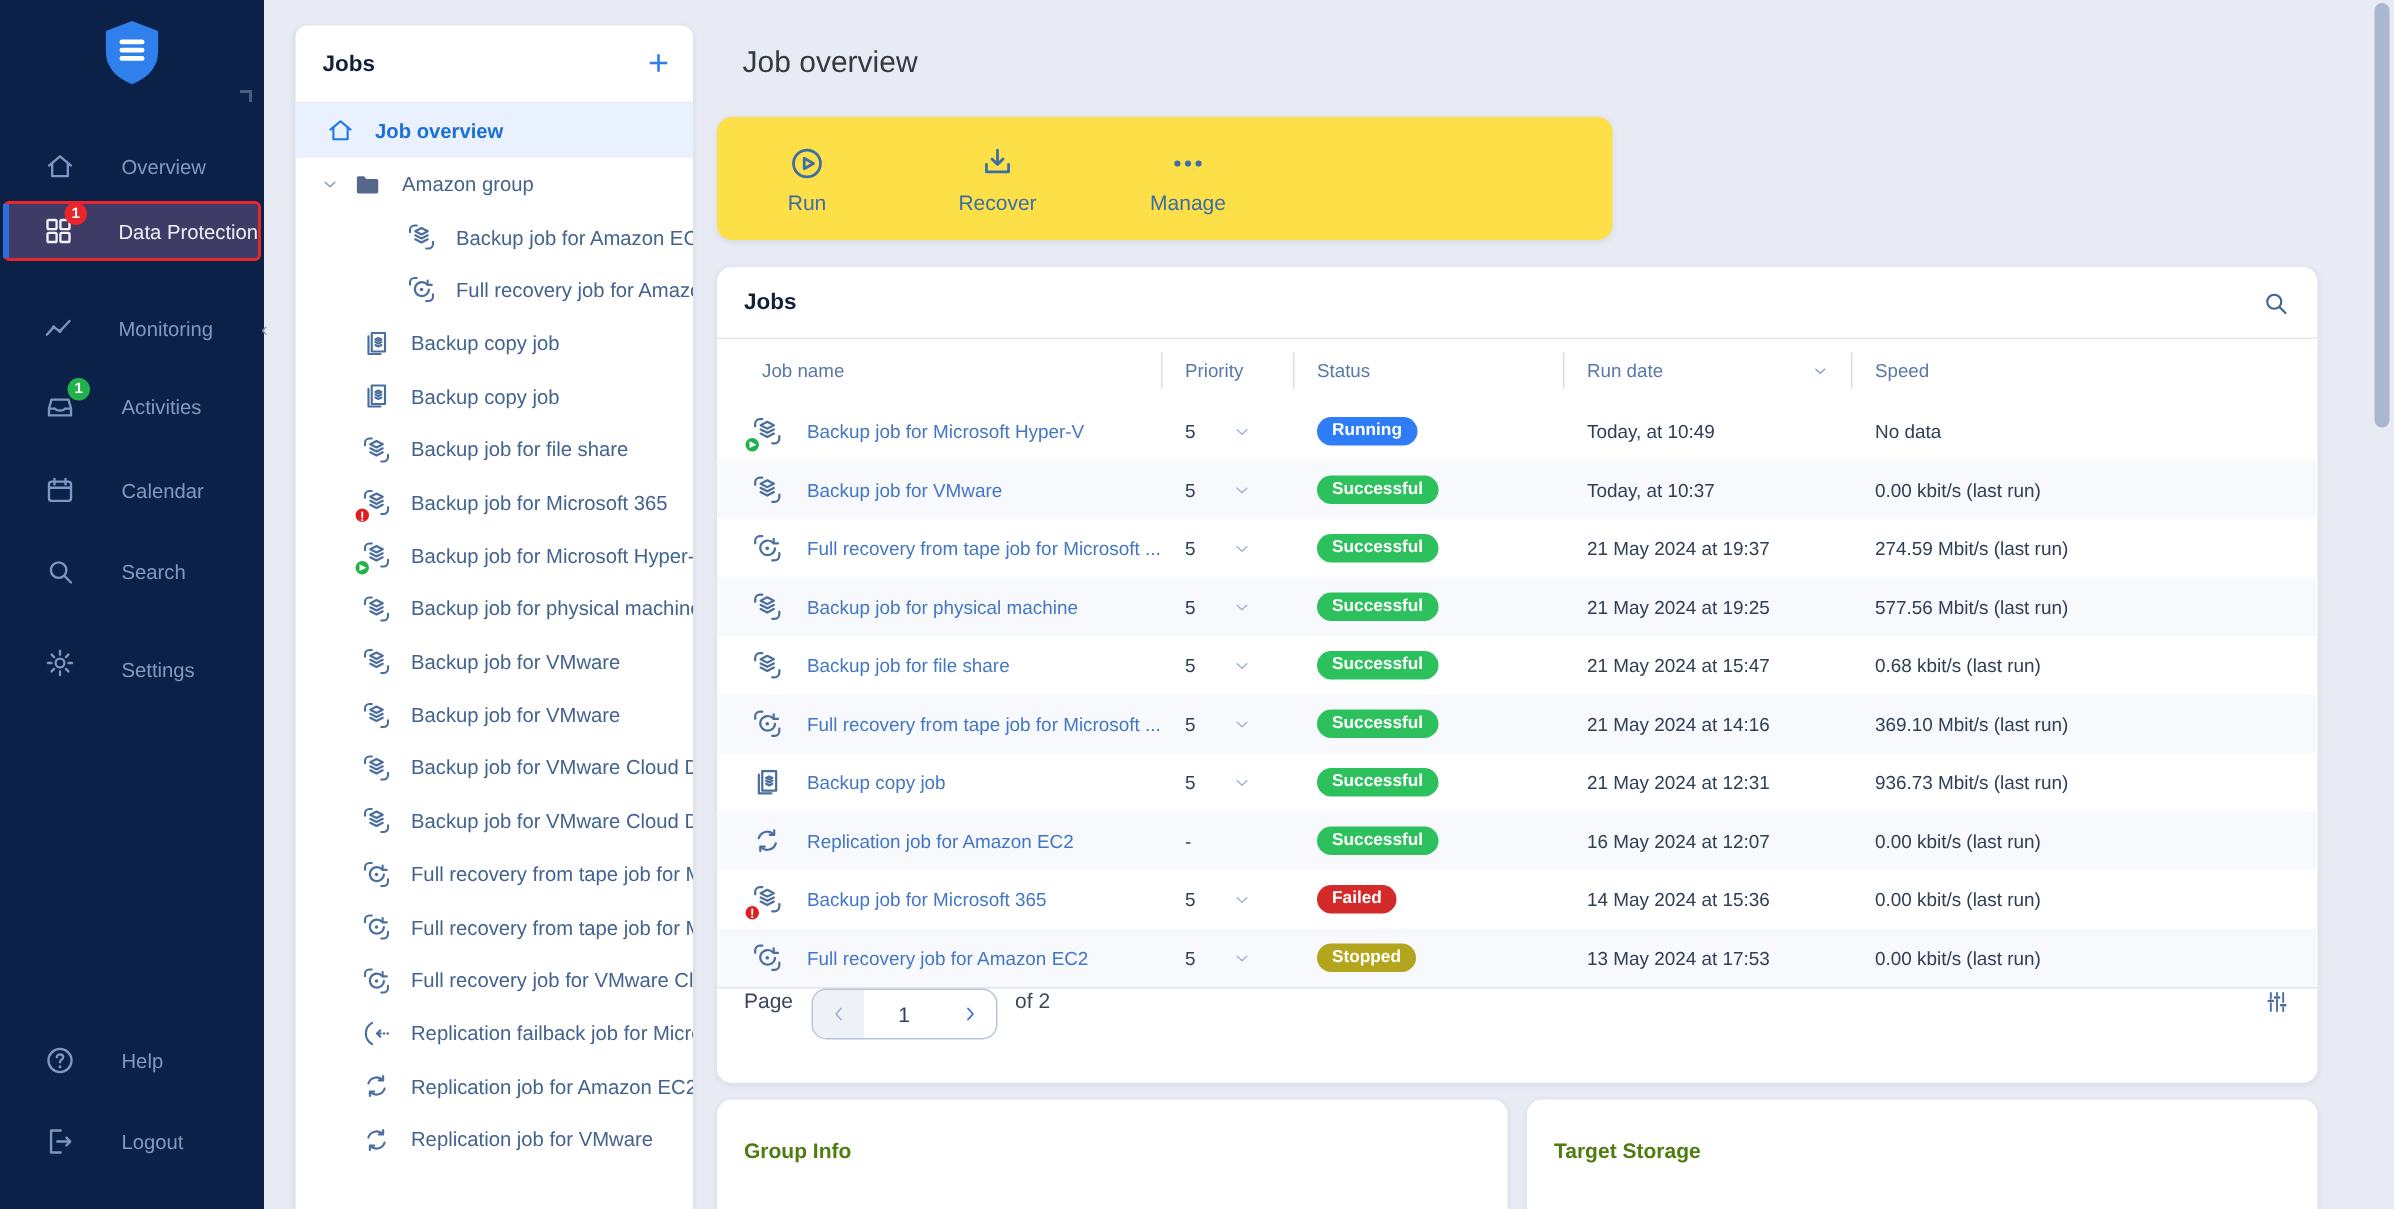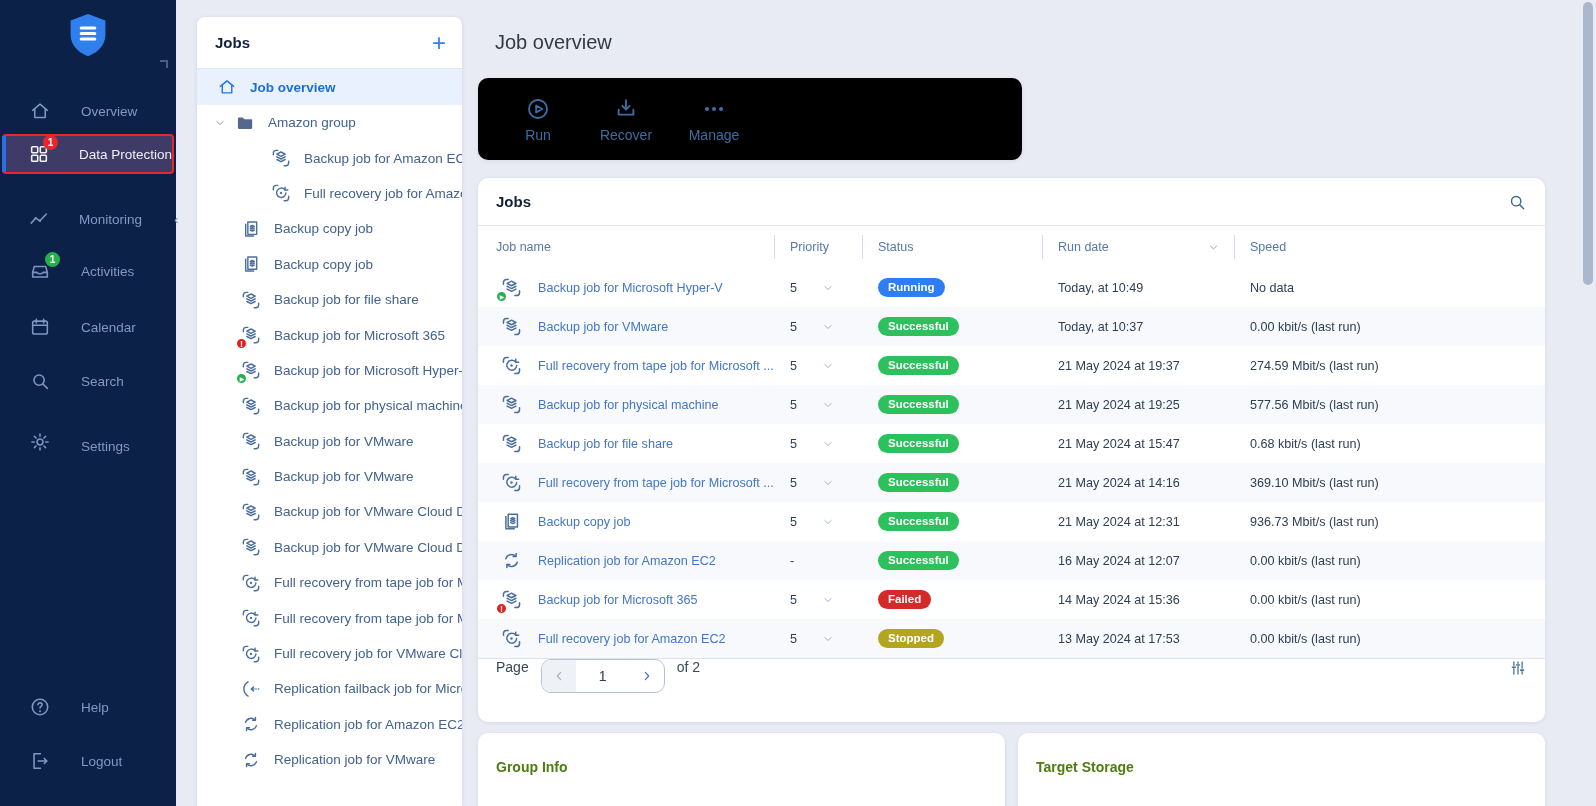--- a/index.html
+++ b/index.html
@@ -49,37 +49,37 @@
   .pl-0 { padding-left:44px; }
   .pl-1 { padding-left:74px; }
   .job-ic { position:relative; }
   .mini-badge { position:absolute; bottom:-5px; left:-6px; width:13px; height:13px; border-radius:50%;
     color:#fff; display:flex; align-items:center; justify-content:center; border:2px solid #fff; }
   .mini-badge.play { background:#21b24c; font-size:6px; padding-left:1px; }
   .mini-badge.error { background:#e02020; font-size:9px; font-weight:bold; }
 
   
   #page-title { position:absolute; left:495px; top:31px; font-size:20px; color:#333a45; }
-  #actions-card { position:absolute; left:478px; top:78px; width:544px; height:82px; background:#000000;
-    border-radius:10px; box-shadow:0 1px 4px rgba(30,40,80,.08); display:flex; align-items:center; padding-left:24px; }
+  #actions-card { position:absolute; left:478px; top:78px; width:597px; height:82px; background:#fde047;
+    border-radius:10px; box-shadow:0 1px 4px rgba(30,40,80,.08); display:flex; align-items:center; padding-left:24px;gap:39px; }
   .action-btn { width:72px; display:flex; flex-direction:column; align-items:center; gap:5px;
     color:#3c6ea5; font-size:14px; cursor:pointer; margin-right:16px; }
   .action-btn .icon { color:#3c6ea5; }
 
   #jobs-card { position:absolute; left:478px; top:178px; width:1067px; height:544px; background:#fff;
     border-radius:10px; box-shadow:0 1px 4px rgba(30,40,80,.08); overflow:hidden; }
   #jobs-card-head { height:48px; display:flex; align-items:center; justify-content:space-between;
     padding:0 18px; border-bottom:1px solid #e3e7ee; }
   #jobs-card-title { font-size:15px; font-weight:bold; color:#13203a; }
   #jobs-search { color:#3e6596; cursor:pointer; }
 
   .tgrid { display:grid; grid-template-columns:46px 250px 88px 180px 192px 1fr; align-items:center; }
   #table-header { height:42px; color:#5878a8; font-size:12.5px; }
   #table-header .th { position:relative; height:24px; display:flex; align-items:center; padding-left:16px; }
-  #table-header .th.first { grid-column:1 / 3; padding-left:18px; }
+  #table-header .th.first { grid-column:1 / 3; padding-left:30px; }
   #table-header .th:not(.first)::before { content:""; position:absolute; left:0; top:0; bottom:0;
     width:1px; background:#d7dde8; }
   #table-header .th .sort { position:absolute; right:14px; color:#8a9cb8; }
 
   .trow { height:39px; font-size:12.6px; }
   .trow.alt { background:#f7f9fd; }
   .cell-icon { display:flex; justify-content:flex-end; padding-right:2px; color:#4a6e9e; }
   .cell-name { padding-left:14px; color:#4377c4; white-space:nowrap; overflow:hidden; }
   .cell-pri { padding-left:16px; display:flex; align-items:center; color:#2f4054; }
   .cell-pri .pchev { margin-left:24px; color:#9fb3cf; }

